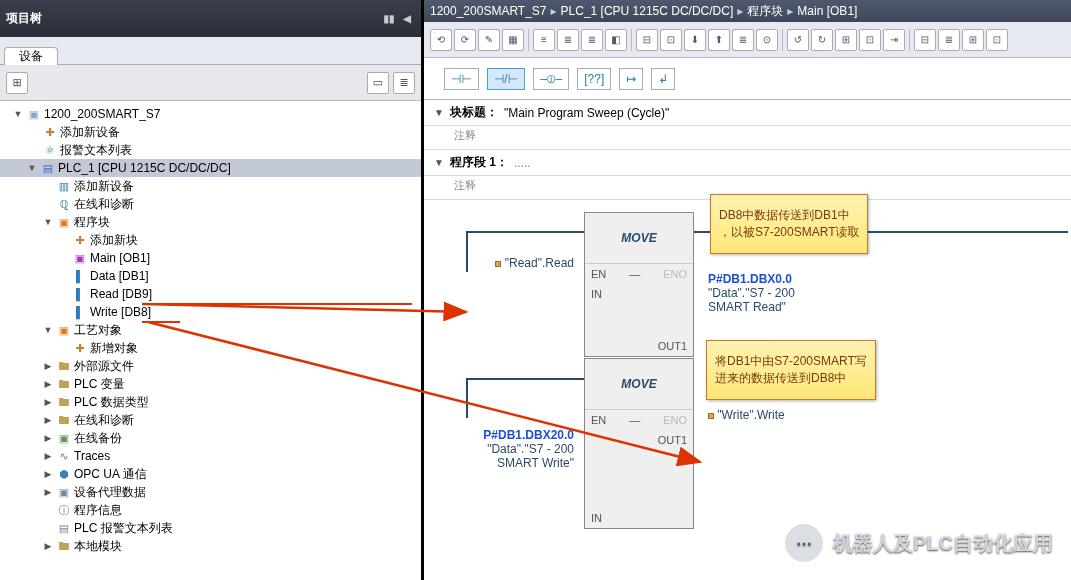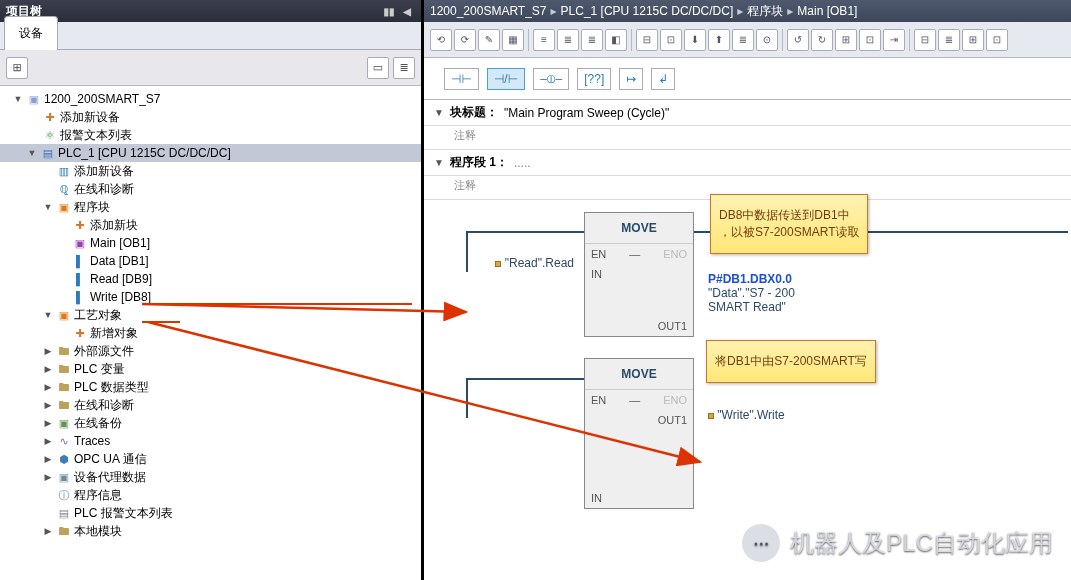--- a/index.html
+++ b/index.html
@@ -1,25 +1,25 @@
 <!DOCTYPE html>
 <html><head>
 <meta charset="utf-8">
 <style>
 * { box-sizing: border-box; margin: 0; padding: 0; font-family: "Microsoft YaHei", Arial, sans-serif; }
 body { width: 1071px; height: 580px; background: #fff; overflow: hidden; position: relative; }
 .main-container { display: flex; height: 580px; }
 
 
 .left-panel { width: 424px; height: 580px; border-right: 3px solid #000; background: #e8e8ec; display: flex; flex-direction: column; }
-.left-titlebar { height: 22px; background: linear-gradient(#3b3f4d,#2a2e3a); color: #fff; display: flex; align-items: center; padding: 0 6px; font-size: 12px; font-weight: bold; }
+.left-titlebar { height: 37px; background: linear-gradient(#3b3f4d,#2a2e3a); color: #fff; display: flex; align-items: center; padding: 0 6px; font-size: 12px; font-weight: bold; }
 .left-titlebar .spacer { flex: 1; }
 .left-titlebar .win-btn { width: 16px; height: 16px; margin-left: 2px; display: flex; align-items: center; justify-content: center; color: #ccc; font-size: 10px; }
 .left-tabs { height: 28px; background: #e6e9f0; display: flex; align-items: flex-end; padding: 0 4px; border-bottom: 1px solid #a7abb8; }
-.left-tab { padding: 8px 14px; font-size: 12px; background: #fff; border: 1px solid #a7abb8; border-bottom: none; border-radius: 4px 4px 0 0; position: relative; top: 1px; }
+.left-tab { padding: 0 14px; font-size: 12px; background: #fff; border: 1px solid #a7abb8; border-bottom: none; border-radius: 4px 4px 0 0; position: relative; top: 1px; }
 .left-toolbar { height: 36px; display: flex; align-items: center; padding: 0 6px; gap: 4px; border-bottom: 1px solid #b5b9c4; }
 .tb-btn { width: 22px; height: 22px; border: 1px solid #a7abb8; background: #fff; border-radius: 2px; display: flex; align-items: center; justify-content: center; font-size: 11px; color: #555; }
 .tree { flex: 1; background: #fff; overflow: auto; font-size: 12px; padding: 4px 0; }
 .tree-row { display: flex; align-items: center; height: 18px; line-height: 18px; white-space: nowrap; cursor: default; }
 .tree-row.sel { background: #c2c8d6; }
 .arrow { width: 12px; display: inline-flex; justify-content: center; color: #555; font-size: 9px; }
 .icon { width: 16px; height: 16px; display: inline-flex; align-items: center; justify-content: center; margin: 0 2px; font-size: 11px; }
 .i-proj { color: #8aa0cf; } .i-add { color: #d17a2c; } .i-net { color: #3a9a4a; }
 .i-plc { color: #3d74c4; } .i-dev { color: #2d7da8; } .i-diag { color: #2d7da8; }
 .i-prog { color: #e67817; } .i-blk-ob { color: #9b3fb5; } .i-blk-db { color: #2b7bbf; }
@@ -39,35 +39,35 @@
 .ruler .r-btn.sel{ background:#d4e8f7; border-color:#4a9dd6; }
 .sect-hd { display:flex; align-items:center; font-size:12px; font-weight:bold; padding:4px 10px; border-bottom:1px solid #d8dbe2; gap:6px; }
 .sect-hd .ar{ color:#555; font-size:10px;}
 .sect-sub { font-size:11px; color:#888; padding:2px 10px 6px 30px; border-bottom:1px solid #d8dbe2;}
 .code-area { position:relative; padding:10px 0 0 0; }
 
 
 .rail { position:absolute; left:42px; width:2px; background:#2a4a6a; }
 .wire { position:absolute; height:2px; background:#2a4a6a; }
 .move-box { position:absolute; width:110px; border:1px solid #888; background:#efefef; }
-.move-hd { text-align:center; font-weight:bold; font-size:12px; padding:8px; border-bottom:1px solid #ccc; color:#2a4a6a; }
+.move-hd { text-align:center; font-weight:bold; font-size:12px; padding:18px; border-bottom:1px solid #ccc; color:#2a4a6a;font-style:italic; }
 .move-row { display:flex; justify-content:space-between; font-size:11px; color:#555; padding:2px 6px; height:20px; align-items:center;}
 .move-row.eno .r{ color:#bbb; }
 .pin-dot{ width:6px;height:6px;background:#d9a640;border:1px solid #9b7320; display:inline-block;}
 .lbl-in{ position:absolute; font-size:12px; color:#2a4a6a; text-align:right;}
 .lbl-out{ position:absolute; font-size:12px; color:#2a4a6a; }
 .lbl-teal{ color:#1d4ed8; font-weight:bold; font-size:12px;}
 .callout { position:absolute; background:linear-gradient(#fff2b2,#ffe777); border:1px solid #c87a2a; padding:12px 8px; font-size:12px; color:#733c0c; box-shadow:1px 1px 3px rgba(0,0,0,.3);}
 
 
 .svg-overlay{ position:absolute; top:0; left:0; pointer-events:none; }
 
 
 .watermark { position:absolute; right:18px; bottom:18px; display:flex; align-items:center; gap:10px; color:rgba(255,255,255,.85); text-shadow:0 1px 2px rgba(0,0,0,.7);}
-.wm-txt{ font-size:24px; font-weight:normal; color:rgba(220,225,235,.88); }
+.wm-txt{ font-size:20px; font-weight:bold; color:rgba(220,225,235,.88); }
 .wm-ico{ width:38px;height:38px;border-radius:50%;background:rgba(200,205,215,.65);display:flex;align-items:center;justify-content:center;color:#555;font-size:16px;font-weight:bold;}
 </style>
 </head>
 <body>
 
 <div class="main-container">
 
   <div class="left-panel">
     <div class="left-titlebar">
       <span>项目树</span>
@@ -310,24 +310,29 @@
           <div class="move-row">
               <span></span>
               <span>OUT1</span>
             </div>
           <div class="move-row" style="height:58px"></div>
           <div class="move-row">
               <span>IN</span>
               <span></span>
             </div>
         </div>
+        <div class="lbl-in" style="left:48px;top:228px;width:102px">
+          <div class="lbl-teal" style="text-align:right">P#DB1.DBX20.0</div>
+          <div style="color:#2a4a6a;text-align:right">"Data"."S7 - 200 SMART Write"</div>
+        </div>
         <div class="lbl-out" style="left:284px;top:208px"><span class="pin-dot"></span> <span>"Write".Write</span></div>
 
         <div class="callout" style="left:282px;top:140px">
           <div><span>将DB1中由S7-200SMART写</span></div>
+          <div><span>进来的数据传送到DB8中</span></div>
         </div>
       </div>
     </div>
 
     <div class="watermark">
       <div class="wm-ico">⋯</div>
       <div class="wm-txt">机器人及PLC自动化应用</div>
     </div>
   </div>
 </div>

